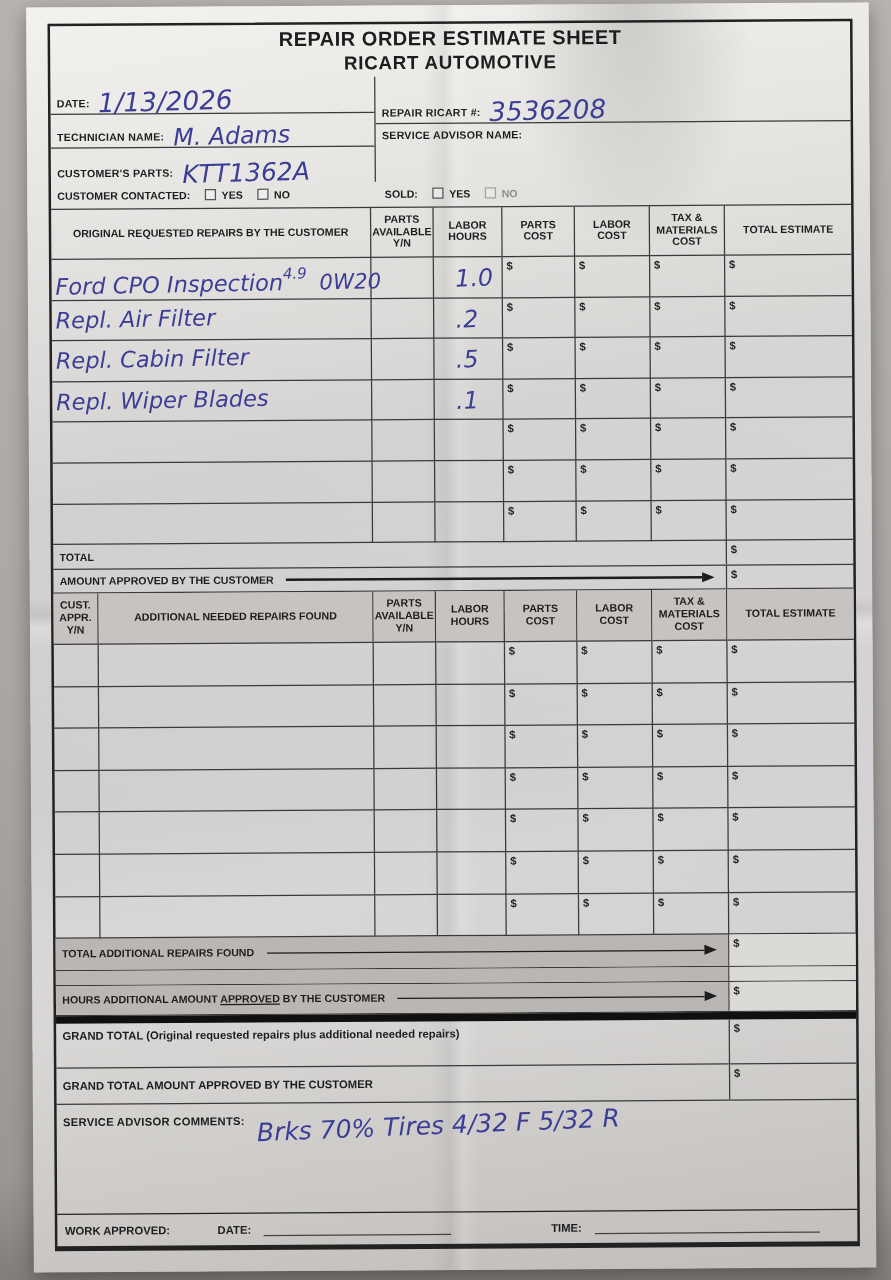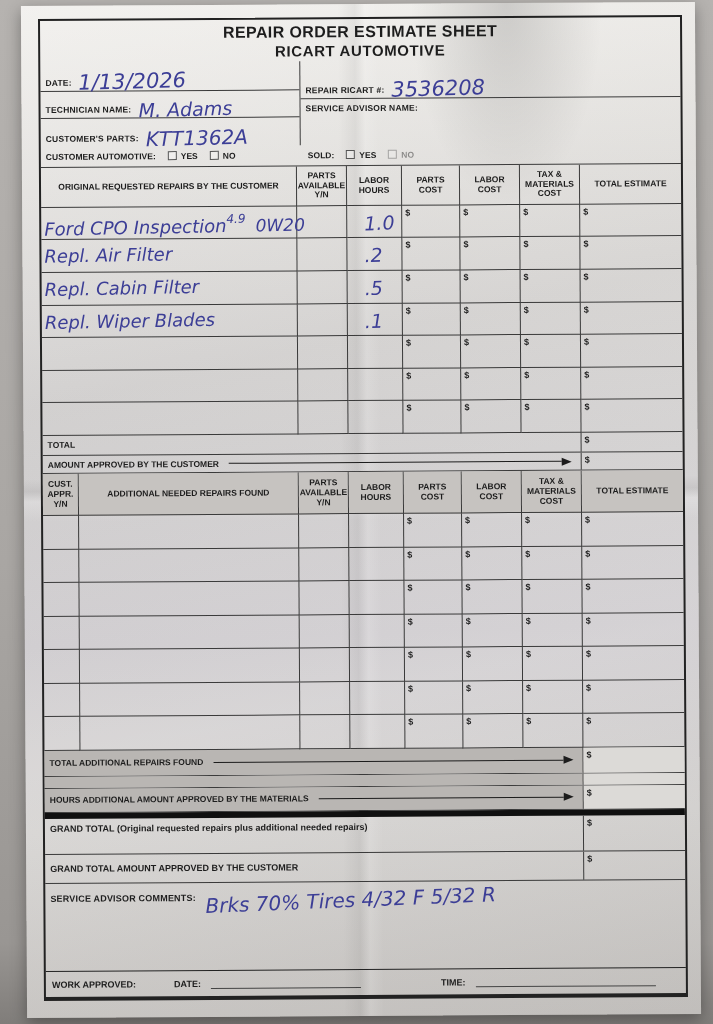--- a/index.html
+++ b/index.html
@@ -130,21 +130,21 @@
         </div>
         <div class="hf-row last" style="height:46px; align-items:flex-start; padding-top:4px;">
           <span class="lbl">SERVICE ADVISOR NAME:</span>
           <span class="hw big"></span>
         </div>
       </div>
     </div>
 
     <div class="chkrow">
       <div class="chkgrp" style="width:262px">
-        <span>CUSTOMER AUTOMOTIVE:</span>
+        <span>CUSTOMER CONTACTED:</span>
         <span class="cb"></span>
         <span>YES</span>
         <span class="cb"></span>
         <span>NO</span>
       </div>
       <div class="chkgrp">
         <span>SOLD:</span>
         <span class="cb"></span>
         <span>YES</span>
         <span class="cb faint"></span>
@@ -450,21 +450,21 @@
       <div class="money">
           <span class="d">$</span>
         </div>
     </div>
     <div class="two bandgap">
       <div class="left"></div>
         <div class="money"></div>
     </div>
     <div class="two band" style="height:25px">
       <div class="left">
-        <span><span>HOURS ADDITIONAL AMOUNT </span><span style="">APPROVED</span><span> BY THE MATERIALS</span></span>
+        <span><span>HOURS ADDITIONAL AMOUNT </span><span style="text-decoration:underline">APPROVED</span><span> BY THE CUSTOMER</span></span>
         <span class="arrow">
             <span class="shaft"></span>
             <span class="head"></span>
           </span>
       </div>
       <div class="money">
           <span class="d">$</span>
         </div>
     </div>
 

